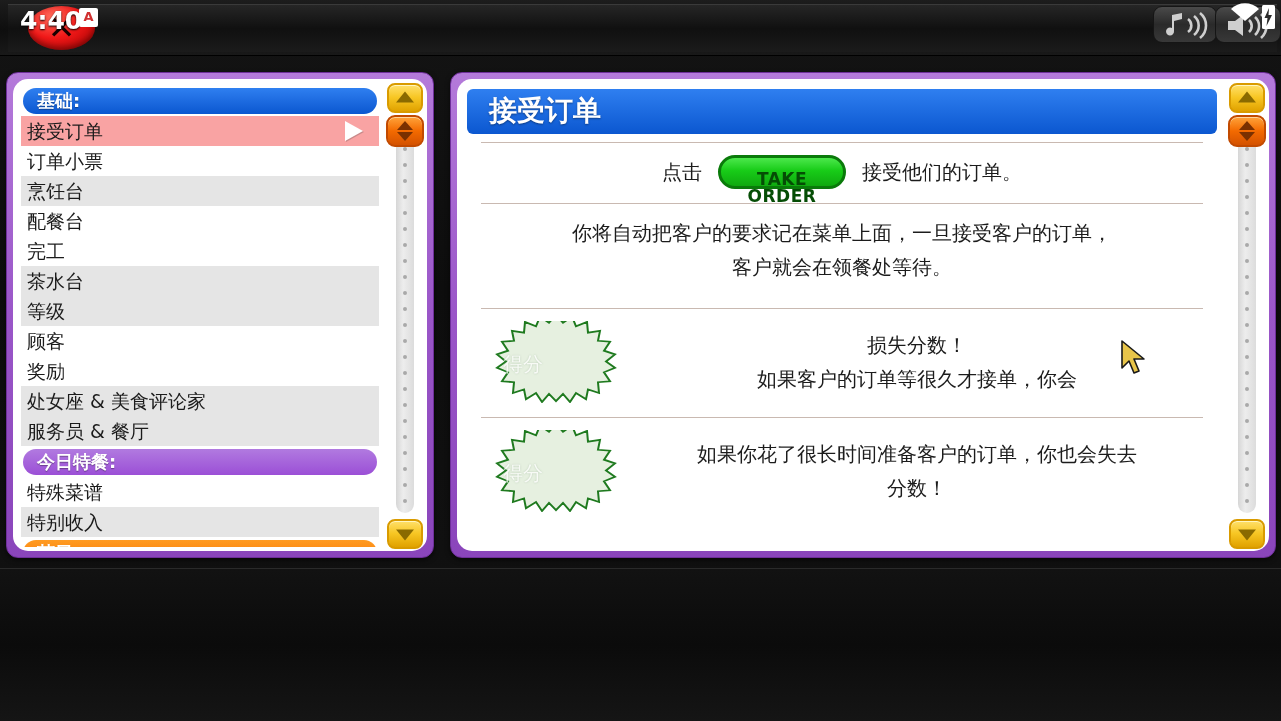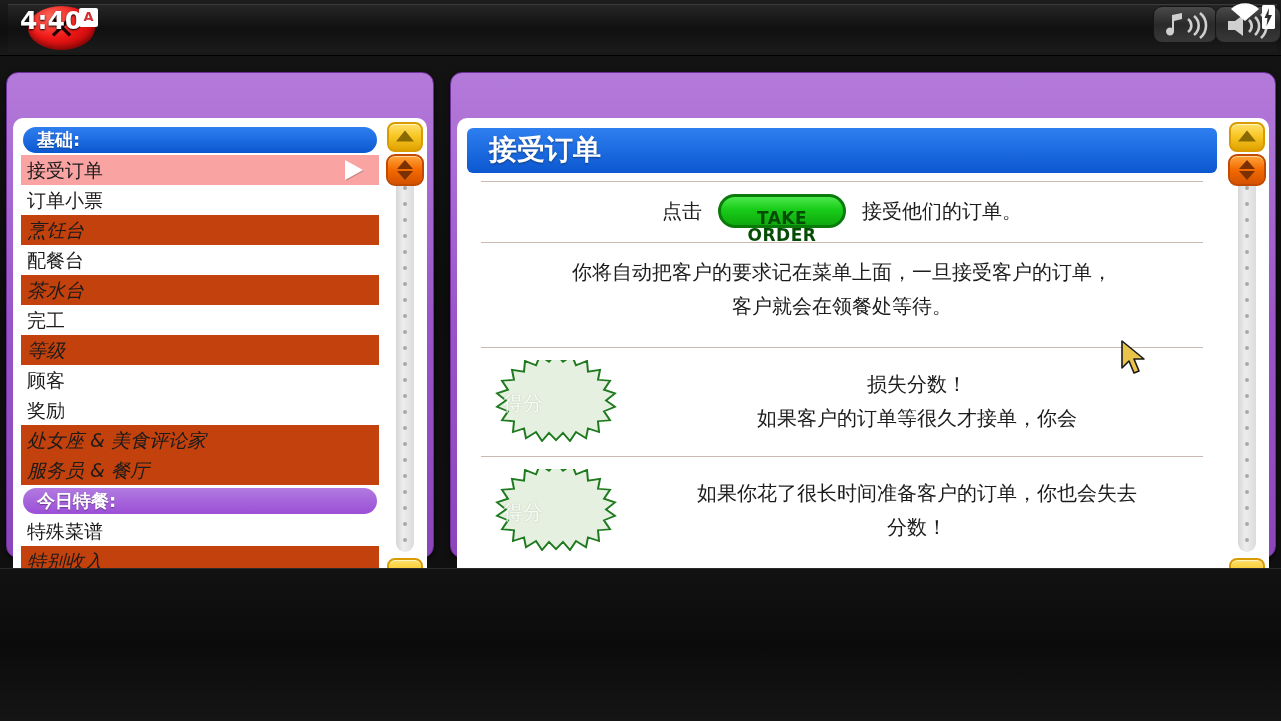--- a/index.html
+++ b/index.html
@@ -64,37 +64,37 @@
     background: linear-gradient(180deg,#b47ada 0%, #9a56c8 50%, #8a45bb 100%);
     border-radius:12px;
     border:1px solid #6e2f9a;
     box-shadow: 0 2px 5px rgba(0,0,0,.6);
     padding:6px;
   }
   #panel-left  { left:6px;  width:428px; }
   #panel-right { left:450px; width:826px; }
   .panel-inner {
     position:relative; width:100%; height:100%;
-    background:#ffffff; border-radius:10px; overflow:hidden;margin-top:39px;
+    background:#ffffff; border-radius:15px; overflow:hidden;
   }
 
   
   .list-area {
     position:absolute; left:8px; top:6px; right:48px; bottom:4px;
     overflow:hidden;
   }
   .list-row {
     position:relative;
     height:30px; line-height:30px;
     font-size:19px; color:#1b1b1b;
     padding-left:6px;
     font-family:"DejaVu Sans","Liberation Sans",sans-serif;
     white-space:nowrap;
   }
-  .list-row.alt { background:#c2410c;font-style:italic; }
+  .list-row.alt { background:#e5e5e5; }
   .list-row.selected { background:#f9a3a3; }
   .list-row .sel-arrow {
     position:absolute; right:16px; top:5px; width:0;height:0;
     border-top:10px solid transparent; border-bottom:10px solid transparent;
     border-left:18px solid #ffffff;
     filter: drop-shadow(1px 1px 0 #c98a8a);
   }
   .hdr-row {
     height:26px; line-height:25px;
     border-radius:13px;
@@ -244,22 +244,22 @@
 
   <div class="panel" id="panel-left">
     <div class="panel-inner">
 
       <div class="list-area" id="sidebar-list">
           <div class="hdr-row hdr-blue">基础:</div>
           <div class="list-row selected"><span>接受订单</span><span class="sel-arrow"></span></div>
           <div class="list-row"><span>订单小票</span></div>
           <div class="list-row alt"><span>烹饪台</span></div>
           <div class="list-row"><span>配餐台</span></div>
+          <div class="list-row"><span>完工</span></div>
           <div class="list-row alt"><span>茶水台</span></div>
-          <div class="list-row"><span>完工</span></div>
           <div class="list-row alt"><span>等级</span></div>
           <div class="list-row"><span>顾客</span></div>
           <div class="list-row"><span>奖励</span></div>
           <div class="list-row alt"><span>处女座 &amp; 美食评论家</span></div>
           <div class="list-row alt"><span>服务员 &amp; 餐厅</span></div>
           <div class="hdr-row hdr-purple">今日特餐:</div>
           <div class="list-row"><span>特殊菜谱</span></div>
           <div class="list-row alt"><span>特别收入</span></div>
           <div class="hdr-row hdr-orange">节日:</div>
         </div>

